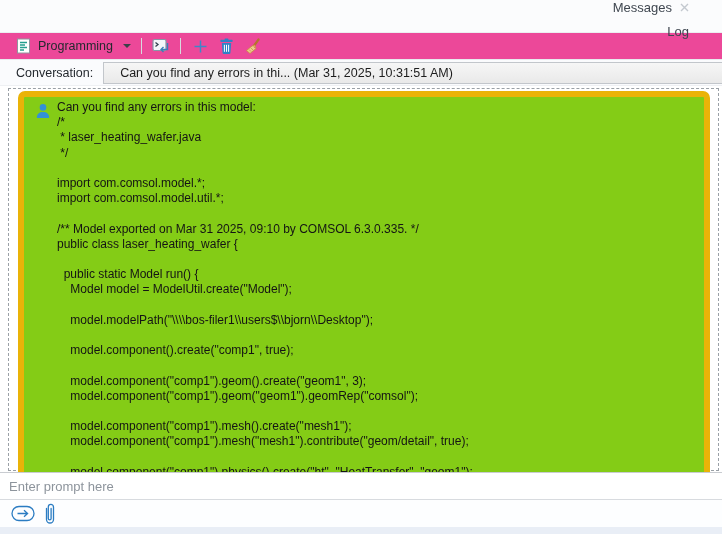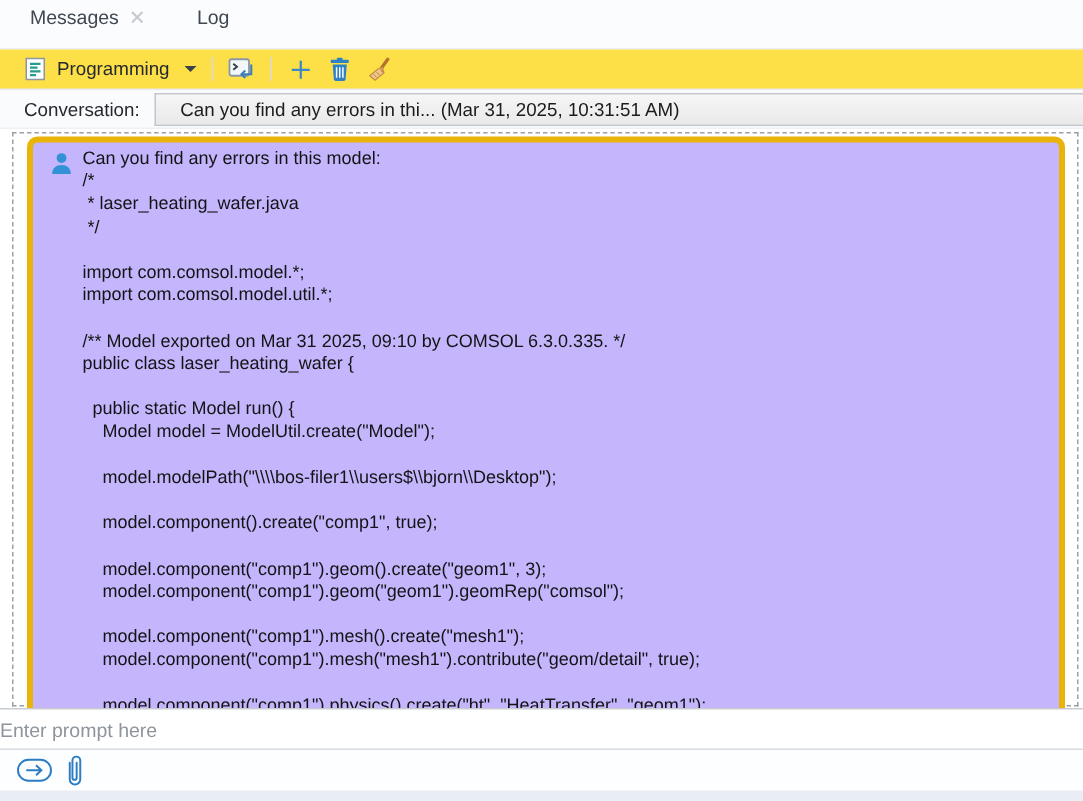--- a/index.html
+++ b/index.html
@@ -7,38 +7,38 @@
   body {
     font-family:"Liberation Sans","DejaVu Sans",sans-serif;
     font-size:12px; color:#3a4149; background:#e9eef6;
     overflow:hidden;
   }
   .window { width:722px; height:534px; display:flex; flex-direction:column; background:#fff; }
 
   
   .tabbar {
     height:33px; background:#fbfcfd; display:flex; align-items:flex-end;
-    padding-left:18px; flex-shrink:0; border-bottom:1px solid #eceef1;
+    padding-left:18px; flex-shrink:0; border-bottom:1px solid #eceef1;flex-direction:column;
   }
   .tab {
     display:flex; align-items:center; gap:8px; height:100%;
     padding:0 2px 9px 2px; margin-right:31px; cursor:default;
     color:#3f4750; font-size:13px; position:relative;
   }
   .tab.active { color:#1d7dc7; }
   .tab.active::after {
     content:""; position:absolute; left:-2px; right:-2px; bottom:0;
     height:3px; background:#2e80c6;
   }
   .close-x { width:9px; height:9px; display:inline-block; }
   .close-x svg { display:block; }
 
   
   .toolbar {
-    height:27px; background:#fde047; border-bottom:1px solid #e7eaee;
+    height:27px; background:#ec4899; border-bottom:1px solid #e7eaee;
     display:flex; align-items:center; padding-left:10px; flex-shrink:0;
   }
   .tbtn { display:flex; align-items:center; gap:6px; padding:2px 4px; border-radius:2px; }
   .caret-down {
     width:0; height:0; border-left:4px solid transparent; border-right:4px solid transparent;
     border-top:4px solid #3a4149; margin-left:4px;
   }
   .tsep { width:1px; height:16px; background:#d7dadf; margin:0 6px; }
   .icon16 { width:18px; height:18px; display:flex; align-items:center; justify-content:center; }
   .mode-label { font-size:12.5px; color:#24292f; }
@@ -61,36 +61,36 @@
   .chatarea {
     flex:1; background:#fff; position:relative; overflow:hidden;
     border-bottom:1px solid #c9ccd1;
   }
   .focus-dash {
     position:absolute; left:8px; top:2px; right:3px; bottom:1px;
     border:1px dashed #9aa0a6; pointer-events:none;
   }
   .bubble {
     position:absolute; left:18px; top:5px; right:12px; bottom:-24px;
-    border:4px solid #eab308; border-radius:7px; background:#c4b5fd;
+    border:6px solid #eab308; border-radius:7px; background:#84cc16;
   }
   .avatar { position:absolute; left:11px; top:6px; width:16px; height:16px; }
   .msgtext {
     position:absolute; left:33px; top:3px; right:8px;
     font-size:12px; line-height:15.2px; color:#141414;
     white-space:pre-wrap; word-break:break-word;
   }
 
   
   .promptrow {
     height:27px; background:#fff; border-bottom:1px solid #d8dbdf;
     display:flex; align-items:center; flex-shrink:0;
   }
   .promptinput {
-    width:100%; height:100%; border:none; outline:none; padding:0 0;
+    width:100%; height:100%; border:none; outline:none; padding:0 9px;
     font-family:"Liberation Sans","DejaVu Sans",sans-serif;
     font-size:13px; color:#1c1c1c; background:transparent;
   }
   .promptinput::placeholder { color:#8d949c; }
   .iconrow {
     height:27px; background:#fdfeff; display:flex; align-items:center;
     gap:7px; padding-left:11px; flex-shrink:0;
   }
   .footgap { height:7px; background:#e9eef6; flex-shrink:0; }
   .fbtn { display:flex; align-items:center; justify-content:center; }

